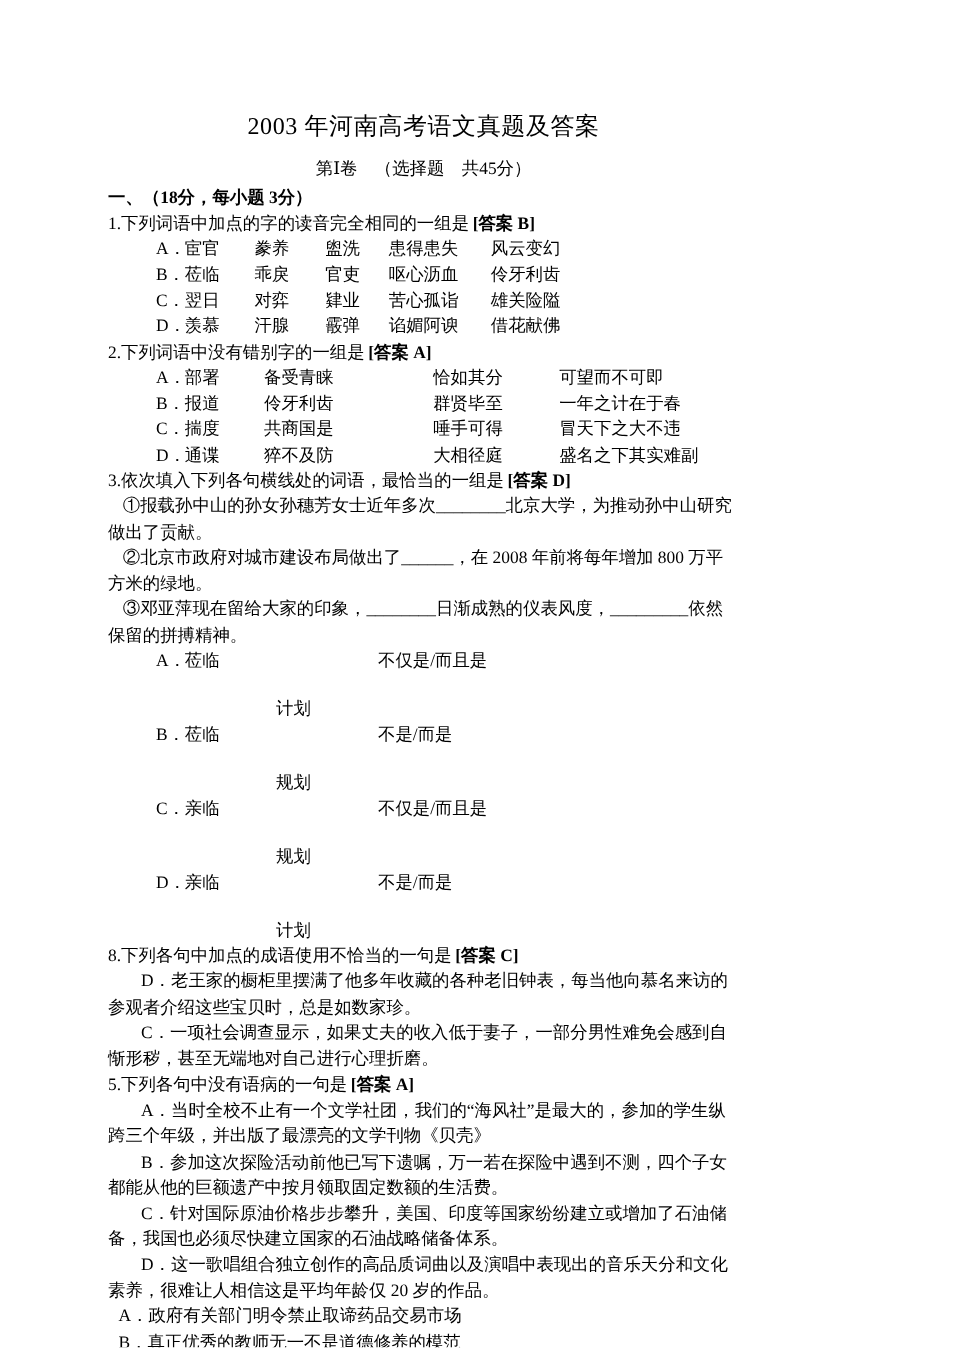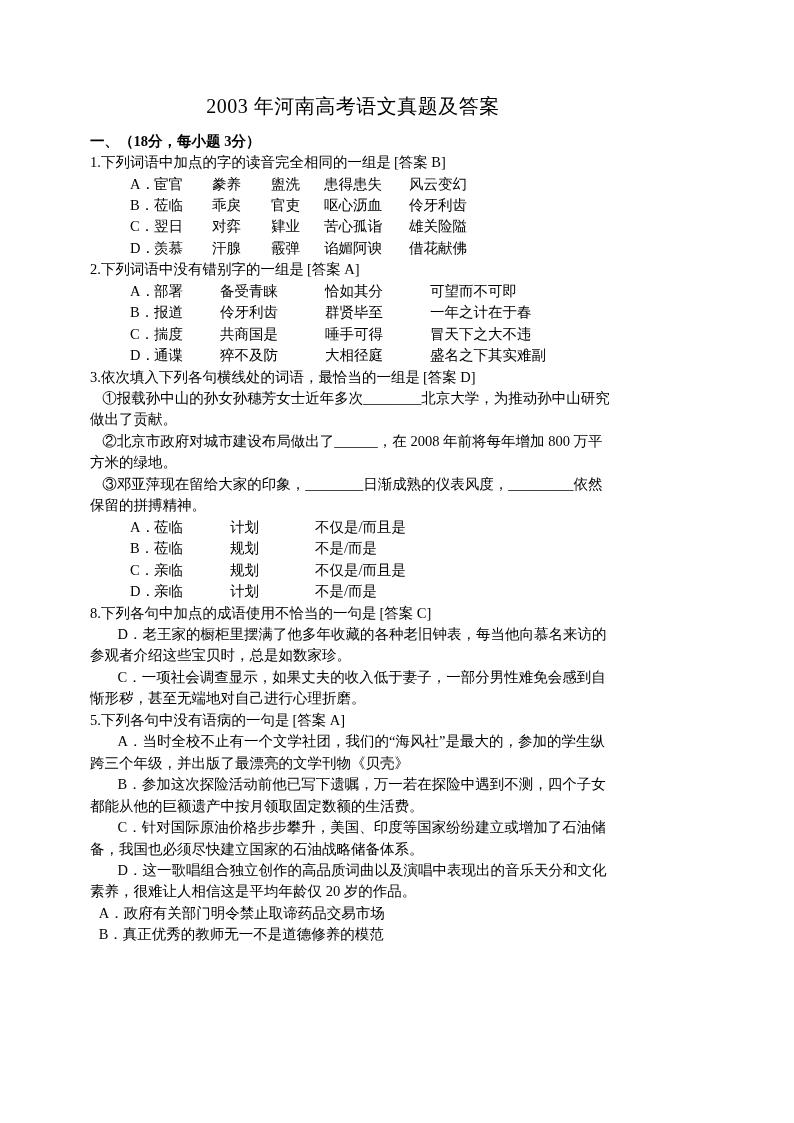--- a/index.html
+++ b/index.html
@@ -22,44 +22,45 @@
     font-size: 20px;
     font-weight: 400;
     letter-spacing: 0.5px;
     margin: 0 0 9px 0;
   }
   .doc-subtitle {
     text-align: center;
     margin: 0 0 3px 0;
   }
   .section-heading { font-weight: bold; }
-  .answer { font-weight: normal; margin-left: 3px; }
+  .answer { font-weight: bold; margin-left: 3px; }
   .stem { text-indent: 0; }
   .sub-item { text-indent: 0.85em; }
   .opt-row { display: flex; padding-left: 40px; }
   .cell { flex: 0 0 auto; white-space: nowrap; }
   .lab { width: 24px; }
   .q1 .w1 { width: 58px; }
   .q1 .w2 { width: 59px; }
   .q1 .w3 { width: 53px; }
   .q1 .w4 { width: 85px; }
   .q2 .w1 { width: 66px; }
   .q2 .w2 { width: 105px; }
-  .q2 .w3 { width: 105px; }
+  .q2 .w3 { width: 105px; margin-left: 36px; }
   .q3o .w1 { width: 76px; }
-  .q3o .w2 { width: 85px; }
+  .q3o .w2 { width: 85px; margin-top: 40px; }
   .para-opt { text-indent: 1.9em; }
   .q6-opt { text-indent: 0.6em; }
 </style>
 </head>
 <body>
 
 <div class="page">
 
   <h1 class="doc-title">2003 年河南高考语文真题及答案</h1>
+  <p class="doc-subtitle">第Ⅰ卷　（选择题　共45分）</p>
   <p class="section-heading">一、（18分，每小题 3分）</p>
 
   <div>
     <p class="stem"><span>1.下列词语中加点的字的读音完全相同的一组是</span><span class="answer">[答案 B]</span></p>
     <div class="opt-row q1">
       <span class="cell lab">A．</span>
       <span class="cell w1">宦官</span>
       <span class="cell w2">豢养</span>
       <span class="cell w3">盥洗</span>
       <span class="cell w4">患得患失</span>

